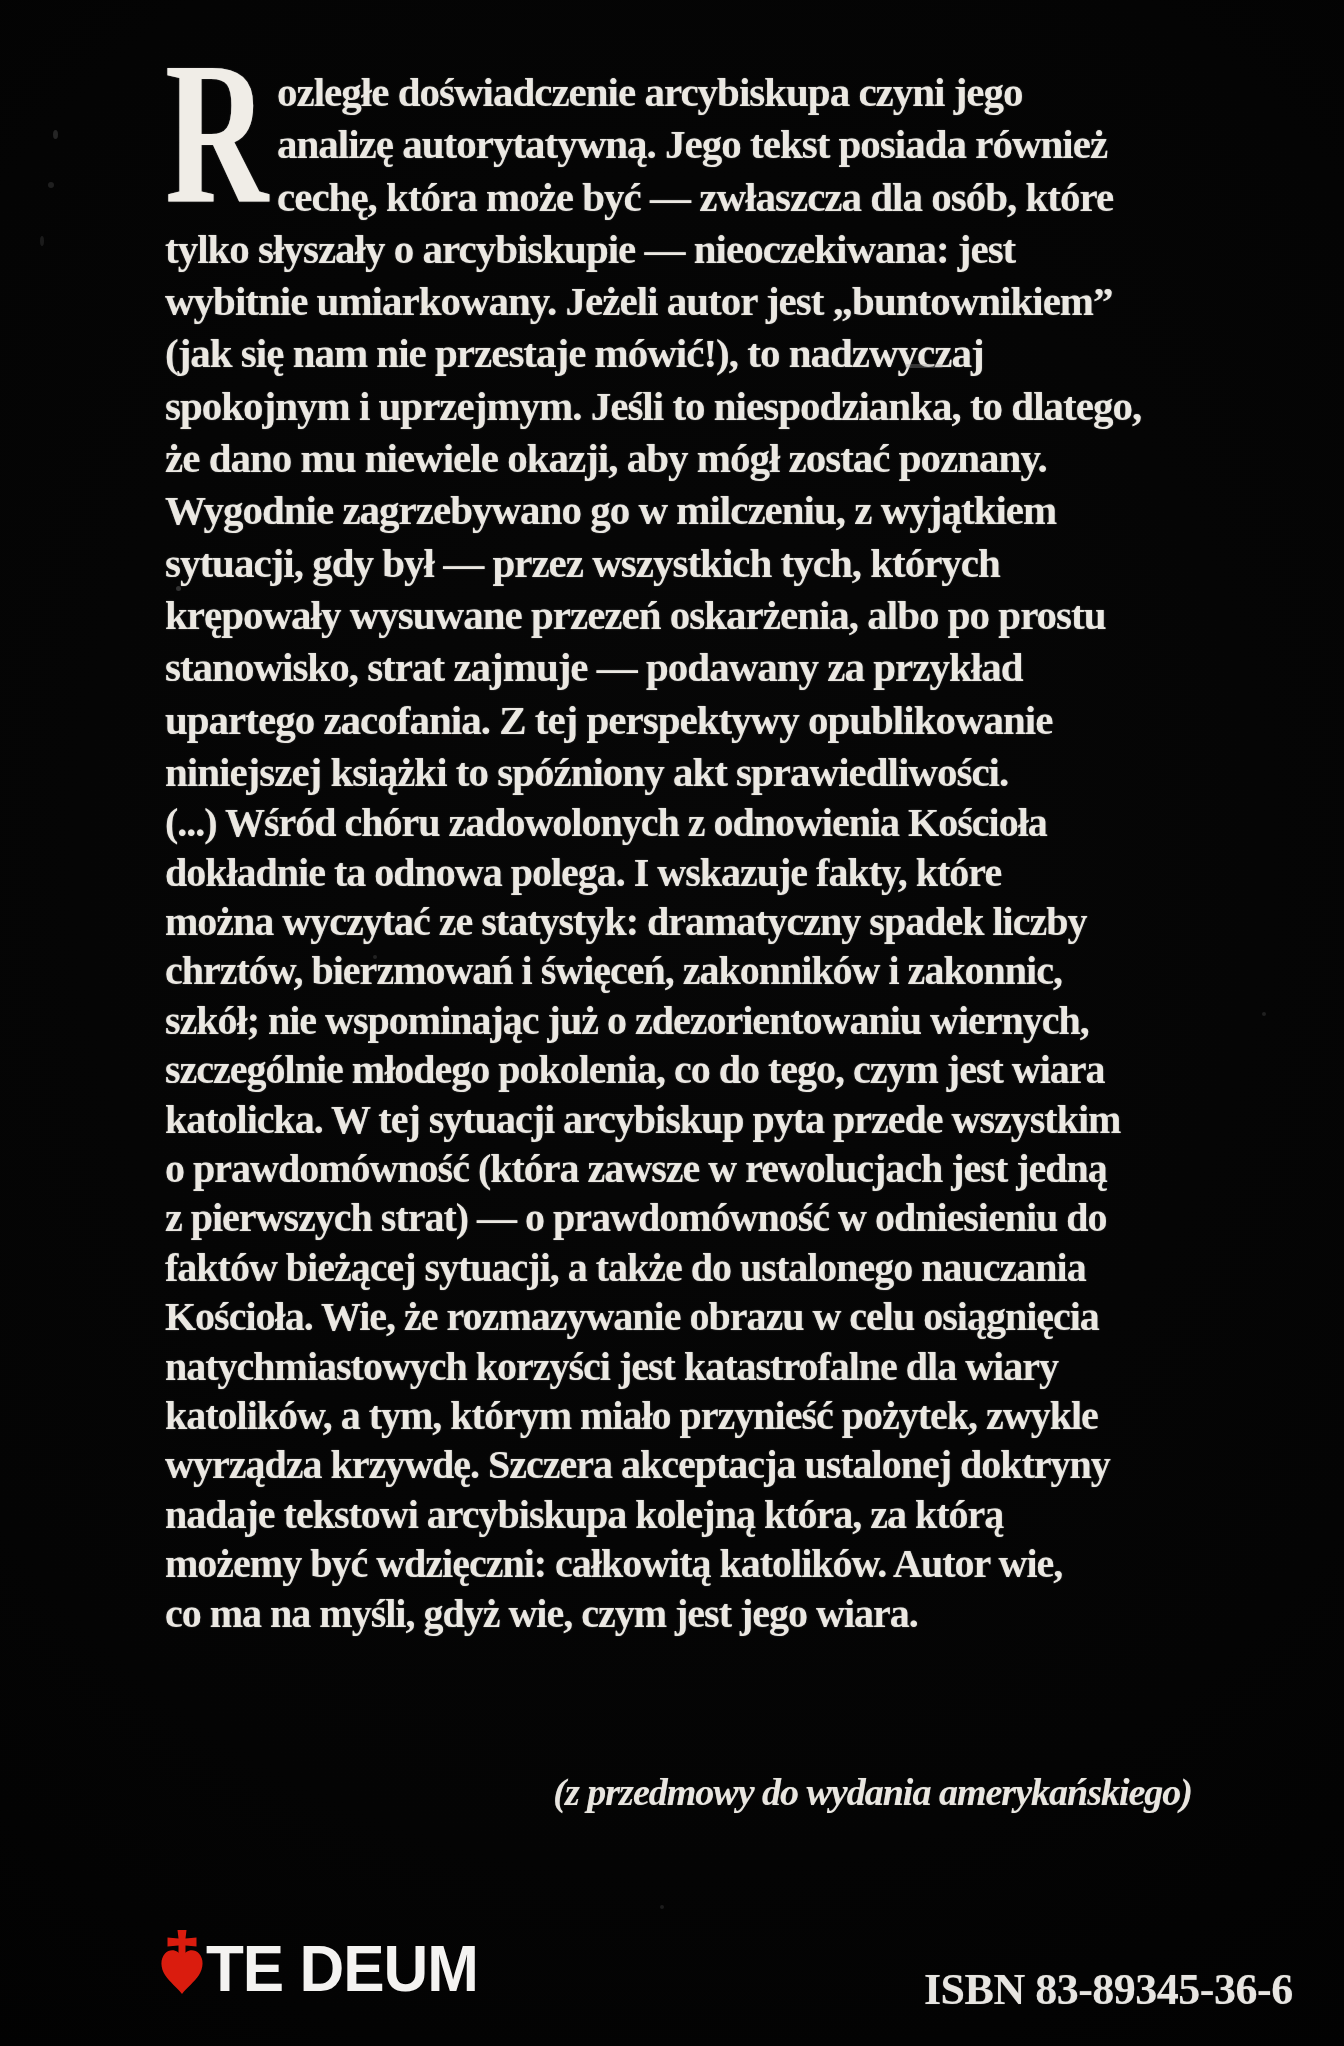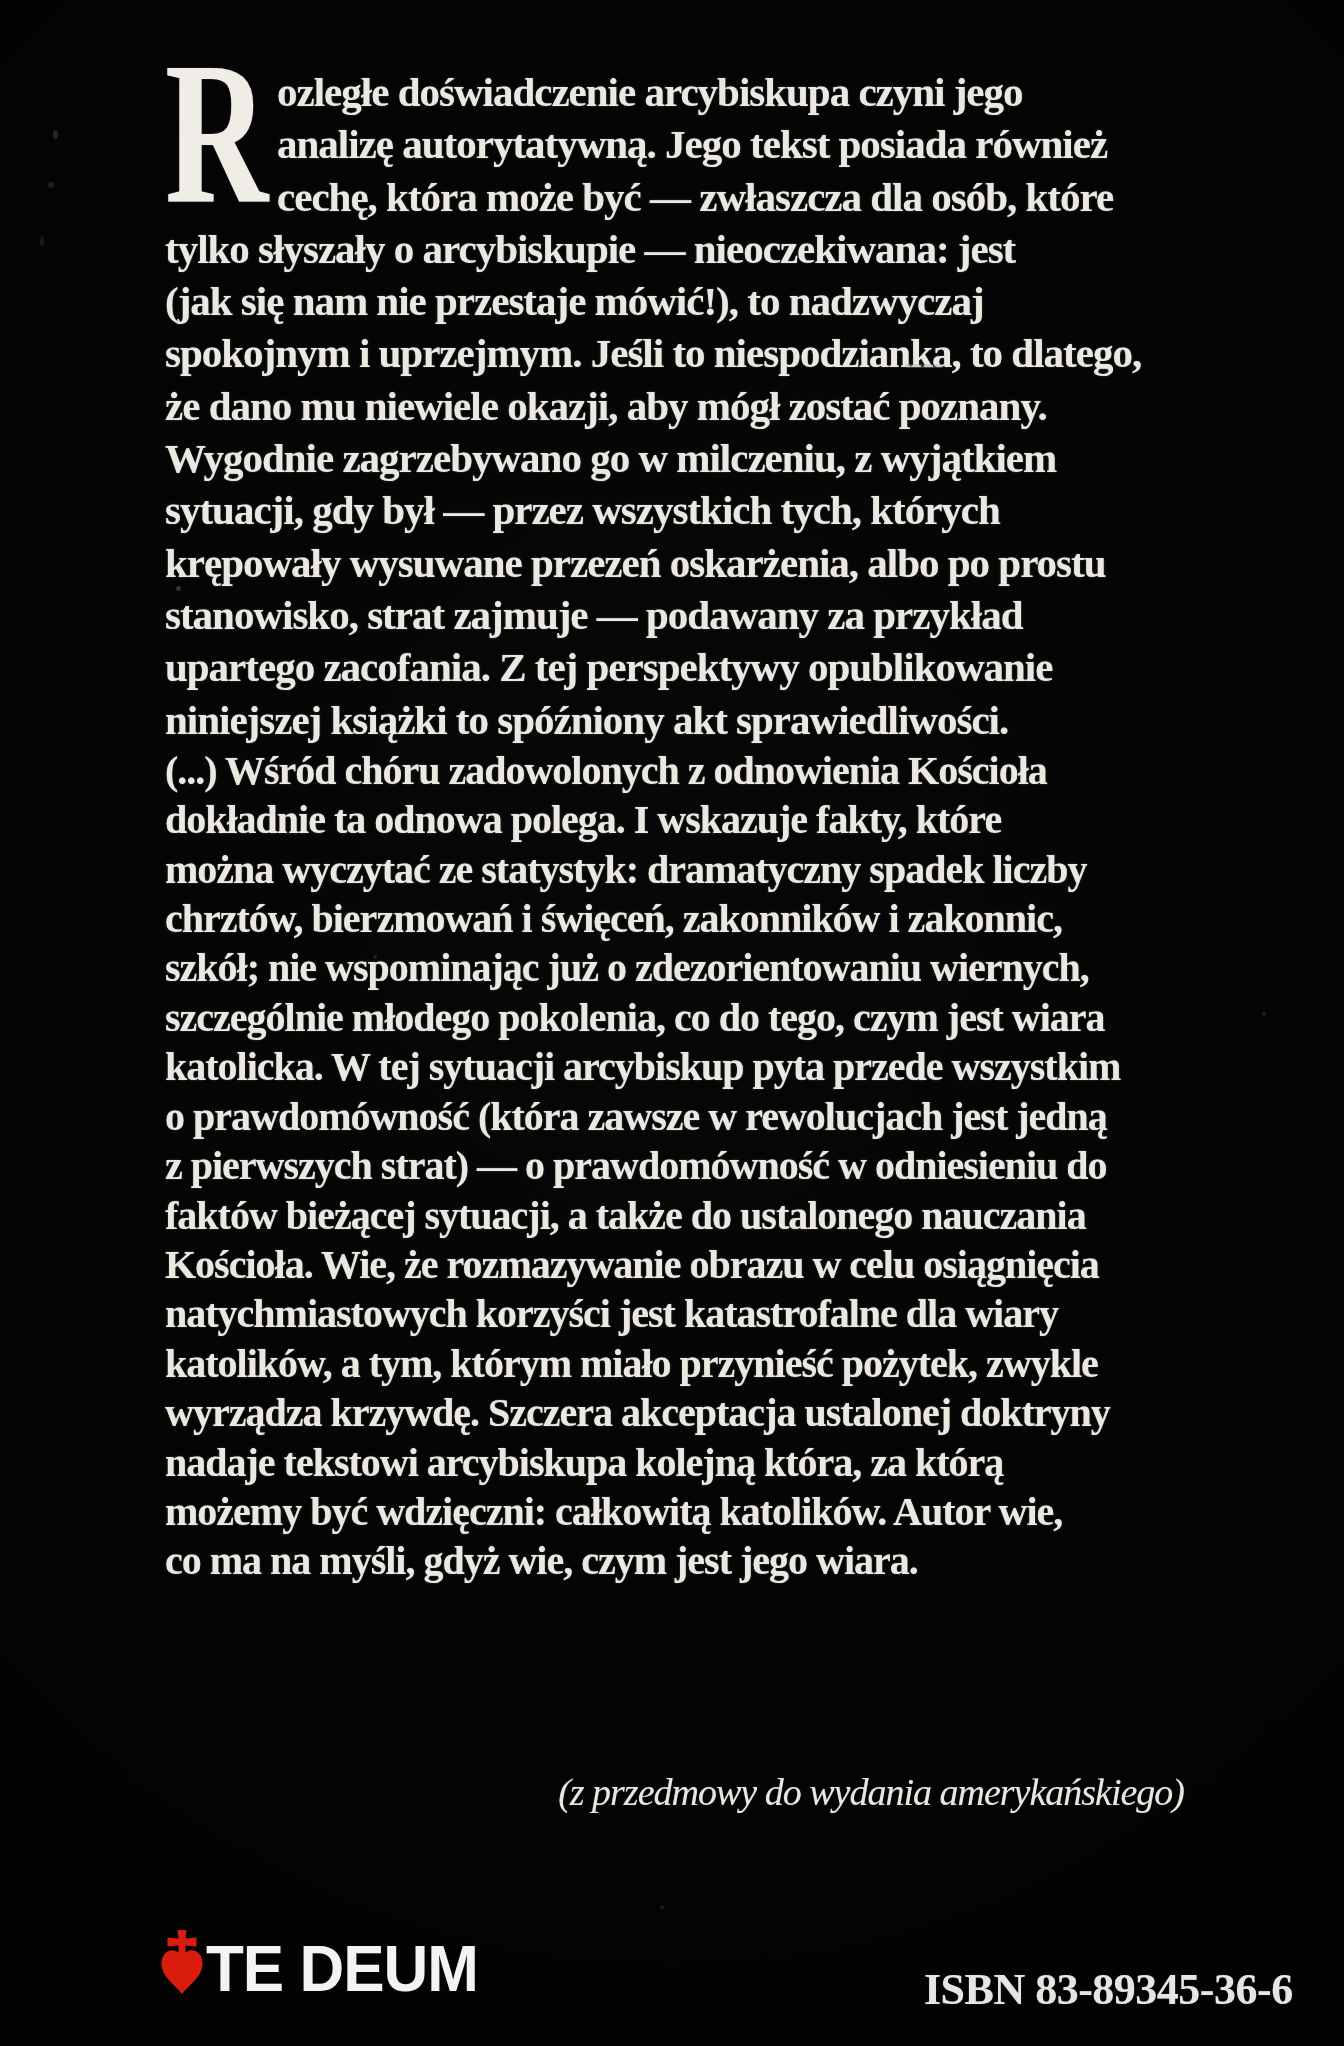--- a/index.html
+++ b/index.html
@@ -42,24 +42,24 @@
     line-height:52.3px;
   }
   .para1 .line:nth-child(-n+3){ padding-left:112px; }
   .para2{ }
   .para2 .line{
     font-size:40px;
     line-height:49.4px;
   }
   .attribution{
     position:absolute;
-    top:1770px; right:160px;
+    top:1770px; right:152px;
     font-size:38px;
     font-style:italic;
-    font-weight:normal;
+    font-weight:bold;
     letter-spacing:-1px;
     color:#e9e6e0;
     text-shadow:0 0 1px rgba(255,255,255,.4);
     white-space:nowrap;
   }
   
   .heart-logo{
     position:absolute;
     left:158px; top:1929px;
     width:48px; height:66px;
@@ -97,20 +97,21 @@
 <div class="cover">
 
   <div class="blurb">
     <span class="dropcap">R</span>
 
     <div class="para para1">
         <div class="line">ozległe doświadczenie arcybiskupa czyni jego</div>
         <div class="line">analizę autorytatywną. Jego tekst posiada również</div>
         <div class="line">cechę, która może być — zwłaszcza dla osób, które</div>
         <div class="line">tylko słyszały o arcybiskupie — nieoczekiwana: jest</div>
+        <div class="line">wybitnie umiarkowany. Jeżeli autor jest „buntownikiem”</div>
         <div class="line">(jak się nam nie przestaje mówić!), to nadzwyczaj</div>
         <div class="line">spokojnym i uprzejmym. Jeśli to niespodzianka, to dlatego,</div>
         <div class="line">że dano mu niewiele okazji, aby mógł zostać poznany.</div>
         <div class="line">Wygodnie zagrzebywano go w milczeniu, z wyjątkiem</div>
         <div class="line">sytuacji, gdy był — przez wszystkich tych, których</div>
         <div class="line">krępowały wysuwane przezeń oskarżenia, albo po prostu</div>
         <div class="line">stanowisko, strat zajmuje — podawany za przykład</div>
         <div class="line">upartego zacofania. Z tej perspektywy opublikowanie</div>
         <div class="line">niniejszej książki to spóźniony akt sprawiedliwości.</div>
       </div>

